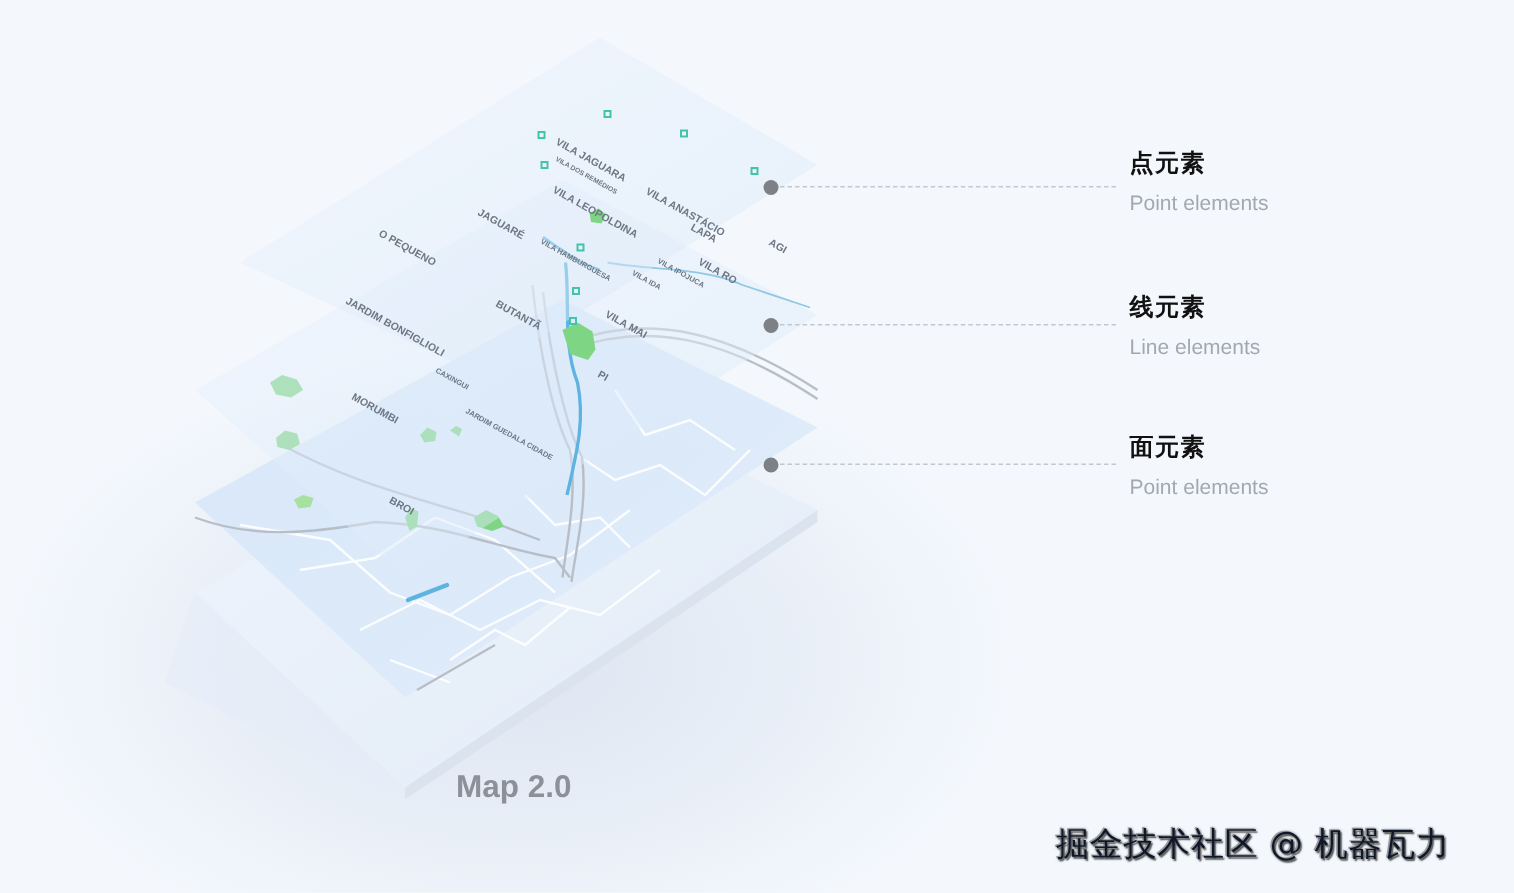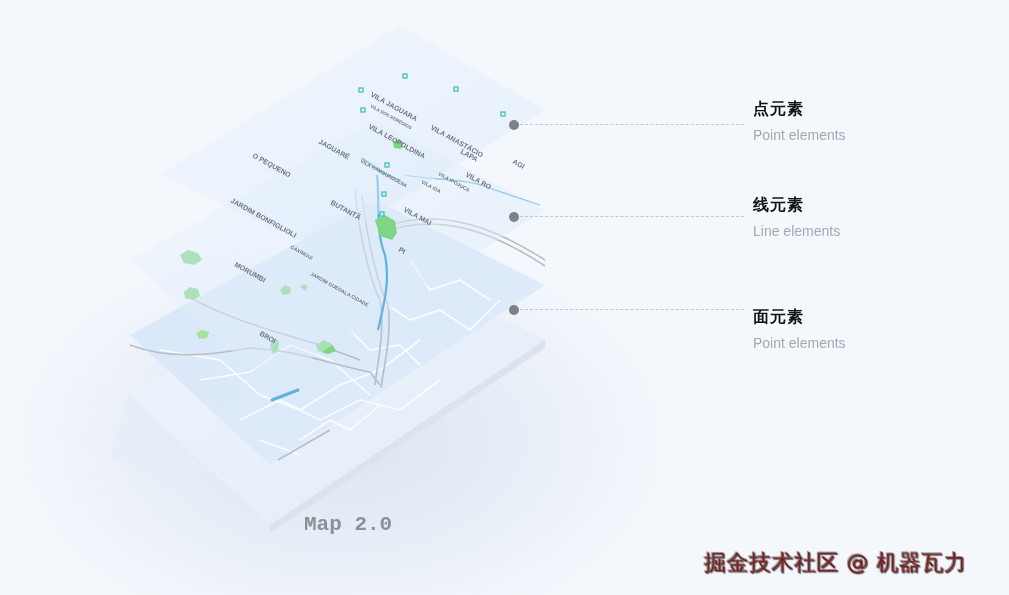--- a/index.html
+++ b/index.html
@@ -23,25 +23,25 @@
     font-family: "Liberation Sans", sans-serif;
   }
   .connector { position: absolute; height: 0; border-top: 1.5px dashed #c3c6cc; }
   .dot {
     position: absolute; width: 10px; height: 10px; border-radius: 50%;
     background: #7d8085;
   }
   .caption {
     position: absolute; left: 304px; top: 513px;
     font-size: 21px; font-weight: bold; color: #8c9199;
-    font-family: Liberation Mono, monospace;
+    font-family: Liberation Sans, sans-serif;
   }
   .watermark {
     position: absolute; left: 704px; top: 548px;
-    font-size: 22px; color: #7f1d1d;
+    font-size: 22px; color: #0f172a;
     font-family: "DejaVu Sans", sans-serif;
     text-shadow: 1px 1px 1px #555, -1px -1px 0 #999, 0 0 2px #666;
     letter-spacing: 0.5px;
   }
 </style>
 </head>
 <body>
 
 <div class="bg-glow"></div>
 
@@ -158,19 +158,19 @@
 <div class="connector" style="left:520px; top:309px; width:224px;"></div>
 
 <div class="legend-item" style="top:96px;">
   <div class="legend-title">点元素</div>
   <div class="legend-sub">Point elements</div>
 </div>
 <div class="legend-item" style="top:192px;">
   <div class="legend-title">线元素</div>
   <div class="legend-sub">Line elements</div>
 </div>
-<div class="legend-item" style="top:285px;margin-top:19px;">
+<div class="legend-item" style="top:285px;">
   <div class="legend-title">面元素</div>
   <div class="legend-sub">Point elements</div>
 </div>
 
 <div class="caption">Map 2.0</div>
 <div class="watermark">掘金技术社区 @ 机器瓦力</div>
 
 </body></html>

